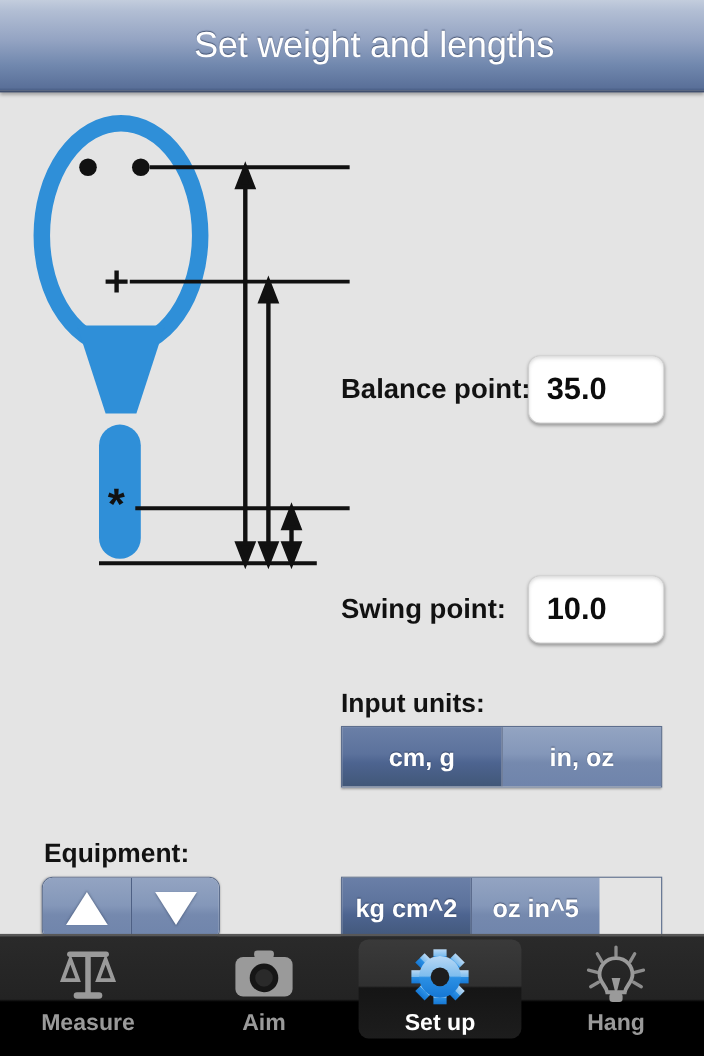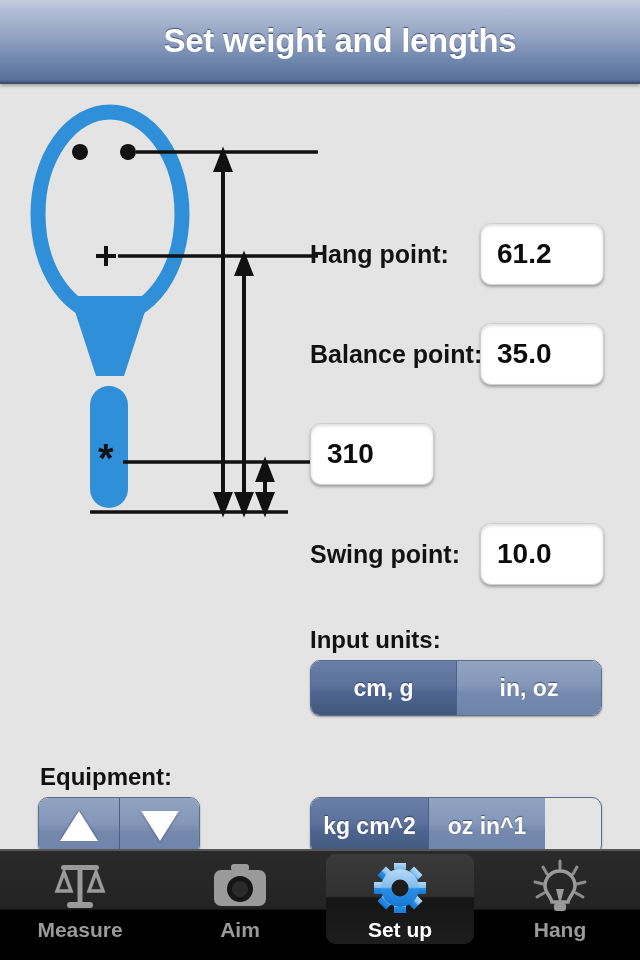--- a/index.html
+++ b/index.html
@@ -14,21 +14,21 @@
   
   .navbar{
     position:absolute;left:0;top:0;width:640px;height:84px;
     background:linear-gradient(to bottom,#c3cddd 0%,#b2bed4 12%,#93a3c2 45%,#7188ae 72%,#5a7099 97%,#4a5f86 100%);
     border-bottom:2px solid #404f6e;
     box-shadow:0 2px 3px rgba(0,0,0,.28);
     display:flex;align-items:center;justify-content:center;
     box-sizing:border-box;
   }
   .navbar-title{
-    font-size:33px;font-weight:bold;color:#ffffff;
+    font-size:33px;font-weight:normal;color:#ffffff;
     letter-spacing:-0.3px;
     text-shadow:0 -1px 1px rgba(40,55,85,.75);
     margin-left:40px;
   }
 
   
   .content{position:absolute;left:0;top:86px;width:640px;height:776px;}
 
   
   .diagram{position:absolute;left:18px;top:18px;width:300px;height:430px;}
@@ -64,21 +64,21 @@
     position:absolute;font-size:24px;font-weight:bold;color:#121212;
     white-space:nowrap;
   }
   .lbl-input-units{left:310px;top:540px;}
   .lbl-equipment  {left:40px;top:677px;text-align:center;}
   .lbl-swingunits {left:310px;top:677px;}
 
   
   .segmented{
     position:absolute;display:flex;
-    border-radius:10px;overflow:hidden;
+    border-radius:0;overflow:hidden;
     border:1px solid #5d6e8d;
     box-shadow:0 1px 2px rgba(0,0,0,.35);
   }
   .seg{
     display:flex;align-items:center;justify-content:center;
     font-size:23px;font-weight:bold;color:#ffffff;
     text-shadow:0 -1px 1px rgba(30,45,75,.65);
     box-sizing:border-box;
   }
   .seg.on{
@@ -192,38 +192,29 @@
           <polygon points="226,152 219,170 233,170"></polygon>
           <polygon points="226,408 219,390 233,390"></polygon>
 
           <line x1="247" y1="366" x2="247" y2="400"></line>
           <polygon points="247,358 240,376 254,376"></polygon>
           <polygon points="247,408 240,390 254,390"></polygon>
         </g>
       </svg>
     </div>
 
-    <div class="field-row row-hang">
-      <div class="field-label">Hang point:</div>
-      <div class="field-box">
-        <span class="field-value">61.2</span>
-      </div>
-    </div>
 
     <div class="field-row row-balance">
       <div class="field-label">Balance point:</div>
       <div class="field-box">
         <span class="field-value">35.0</span>
       </div>
     </div>
 
     <div class="field-row row-weight">
-      <div class="field-box">
-        <span class="field-value">310</span>
-      </div>
     </div>
 
     <div class="field-row row-swing">
       <div class="field-label">Swing point:</div>
       <div class="field-box">
         <span class="field-value">10.0</span>
       </div>
     </div>
 
     <div class="group-label lbl-input-units">Input units:</div>
@@ -237,21 +228,21 @@
       <div class="step-btn">
         <div class="tri-up"></div>
       </div>
       <div class="step-btn">
         <div class="tri-down"></div>
       </div>
     </div>
 
     <div class="segmented seg-swingunits">
       <div class="seg on">kg cm^2</div>
-      <div class="seg off">oz in^1</div>
+      <div class="seg off">oz in^5</div>
     </div>
 
   </div>
 
   <div class="tabbar">
 
     <div class="tab">
       <div class="tab-bg"></div>
       <div class="tab-icon">
         <svg width="62" height="58" viewBox="0 0 62 58">

